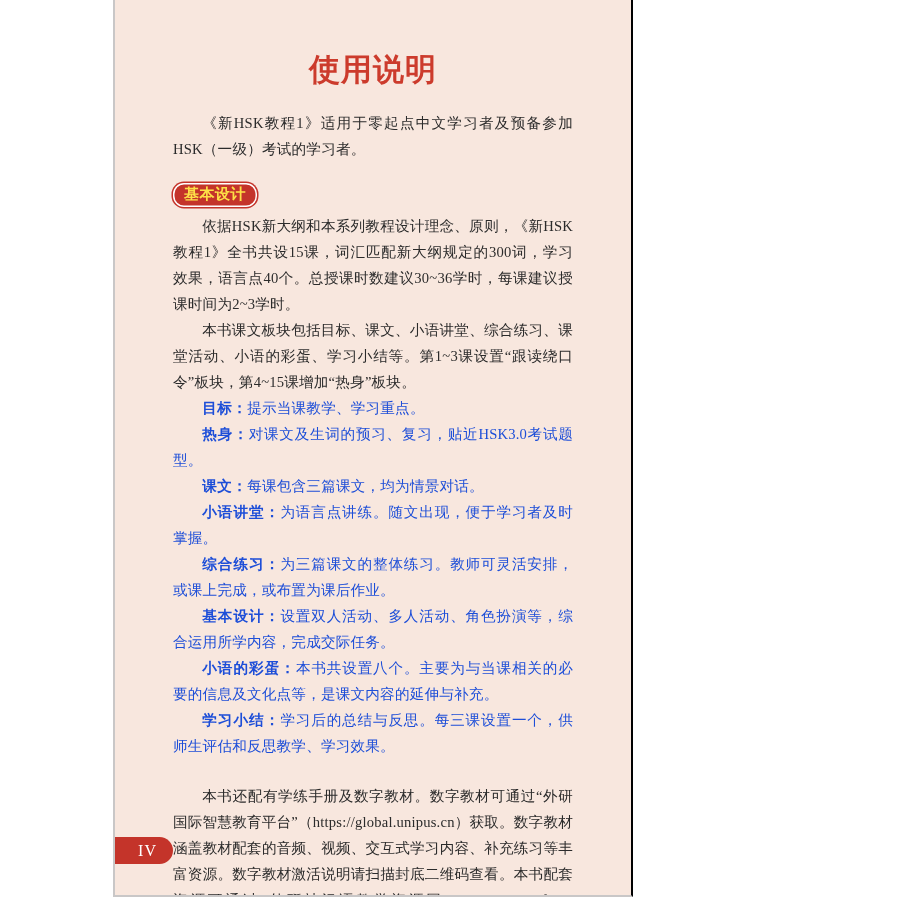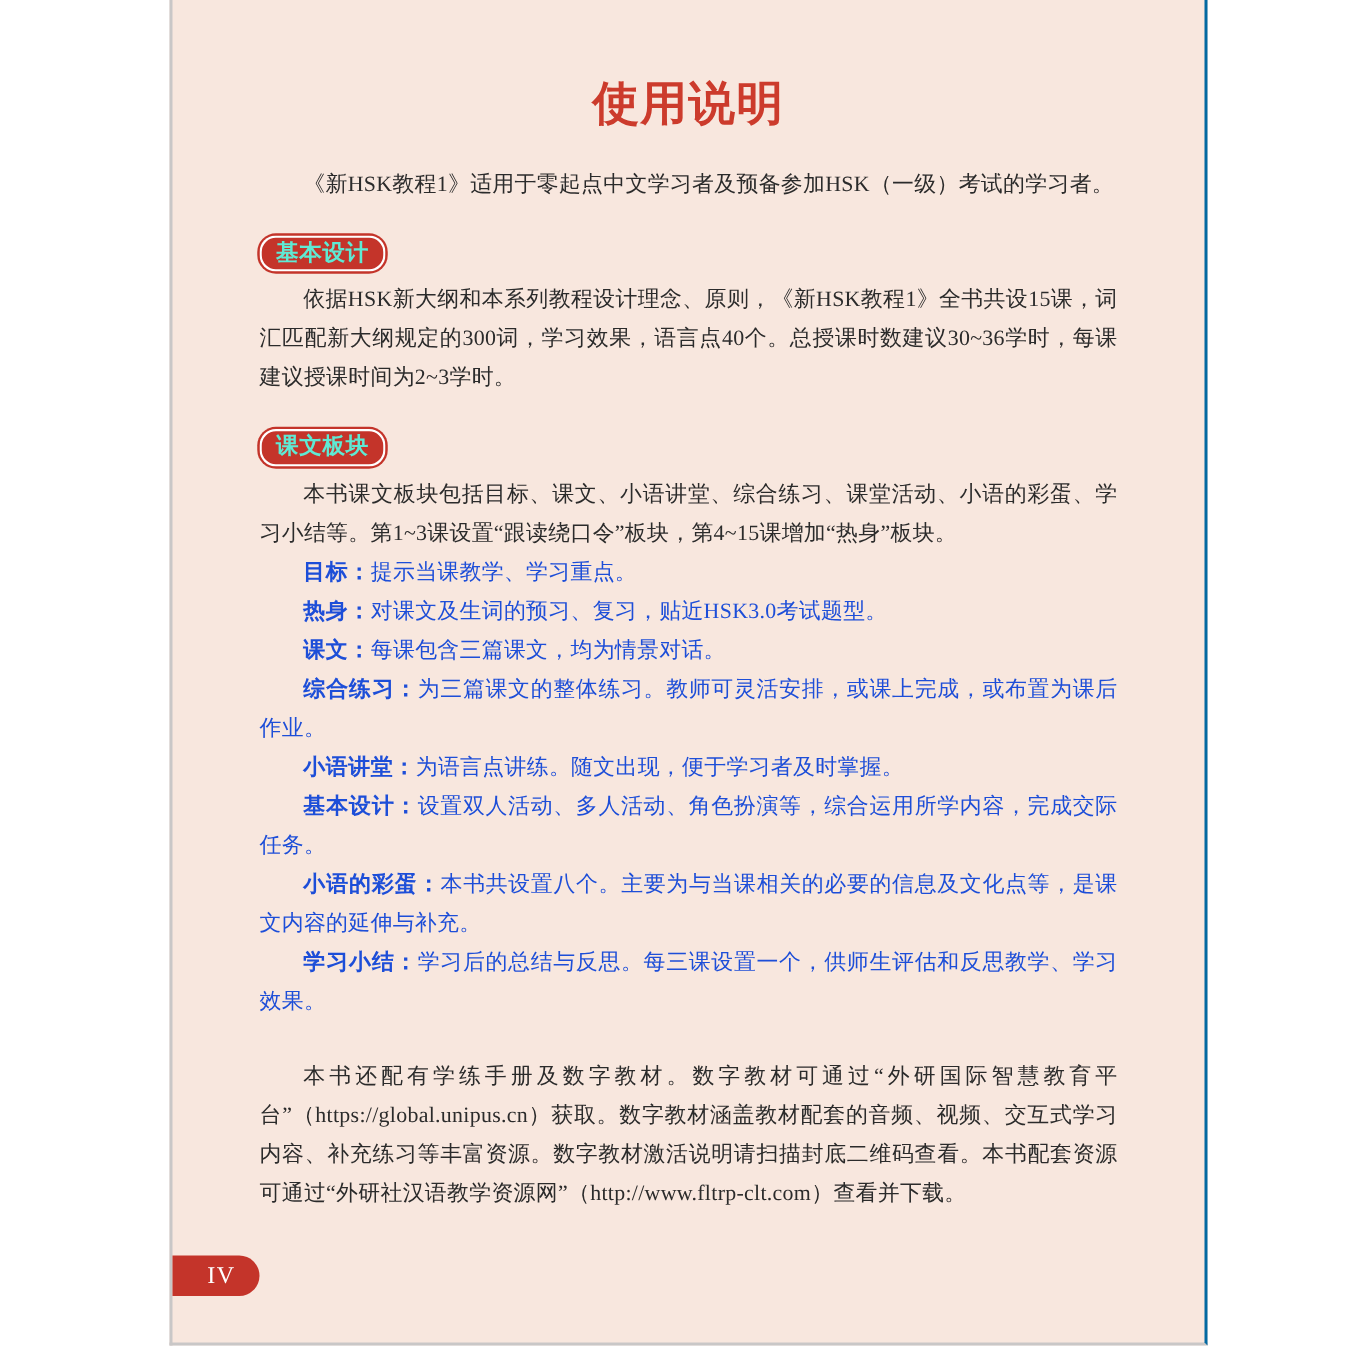--- a/index.html
+++ b/index.html
@@ -12,26 +12,26 @@
     height: 900px;
     overflow: hidden;
     font-family: "Liberation Serif", "DejaVu Serif", serif;
   }
 
   
   #page-sheet {
     position: absolute;
     left: 113px;
     top: 0px;
-    width: 692px;
+    width: 520px;
     height: 897px;
     background: #f8e7de;
     box-sizing: border-box;
     border-left: 2px solid #c9c7c7;
-    border-right: 2px solid #0369a1;
+    border-right: 2px solid #000000;
     border-bottom: 2px solid #c9c7c7;
     overflow: hidden;
   }
 
   
   #sheet-inner {
     position: absolute;
     inset: 0;
     padding: 0 58px;
     box-sizing: border-box;
@@ -64,21 +64,21 @@
     text-indent: 2em;
   }
   .gap-intro { margin-top: 24px; }
 
   
   .section-badge {
     display: inline-block;
     margin: 21px 0 6px 0;
     padding: 3px 11px 4px 11px;
     background: #c4342a;
-    color: #5eead4;
+    color: #fde047;
     font-family: "DejaVu Sans", "Liberation Sans", sans-serif;
     font-weight: bold;
     font-size: 15px;
     line-height: 1.15;
     letter-spacing: 0.5px;
     box-shadow: inset 0 0 0 1.5px #ffffff, 0 0 0 1.5px #c4342a;
     border-radius: 11px;
   }
   .badge-row { line-height: 0; }
 
@@ -128,40 +128,37 @@
 
     <h1 id="page-title">使用说明</h1>
 
     <p class="para indent gap-intro">《新HSK教程1》适用于零起点中文学习者及预备参加HSK（一级）考试的学习者。</p>
 
     <div class="badge-row">
       <span class="section-badge">基本设计</span>
     </div>
     <p class="para indent">依据HSK新大纲和本系列教程设计理念、原则，《新HSK教程1》全书共设15课，词汇匹配新大纲规定的300词，学习效果，语言点40个。总授课时数建议30~36学时，每课建议授课时间为2~3学时。</p>
 
-    <div class="badge-row">
-      <span class="section-badge">课文板块</span>
-    </div>
     <p class="para indent">本书课文板块包括目标、课文、小语讲堂、综合练习、课堂活动、小语的彩蛋、学习小结等。第1~3课设置“跟读绕口令”板块，第4~15课增加“热身”板块。</p>
 
     <div class="deflist">
       <p class="defitem">
         <span class="defterm">目标：</span><span>提示当课教学、学习重点。</span>
       </p>
       <p class="defitem">
         <span class="defterm">热身：</span><span>对课文及生词的预习、复习，贴近HSK3.0考试题型。</span>
       </p>
       <p class="defitem">
         <span class="defterm">课文：</span><span>每课包含三篇课文，均为情景对话。</span>
       </p>
       <p class="defitem">
-        <span class="defterm">综合练习：</span><span>为三篇课文的整体练习。教师可灵活安排，或课上完成，或布置为课后作业。</span>
+        <span class="defterm">小语讲堂：</span><span>为语言点讲练。随文出现，便于学习者及时掌握。</span>
       </p>
       <p class="defitem">
-        <span class="defterm">小语讲堂：</span><span>为语言点讲练。随文出现，便于学习者及时掌握。</span>
+        <span class="defterm">综合练习：</span><span>为三篇课文的整体练习。教师可灵活安排，或课上完成，或布置为课后作业。</span>
       </p>
       <p class="defitem">
         <span class="defterm">基本设计：</span><span>设置双人活动、多人活动、角色扮演等，综合运用所学内容，完成交际任务。</span>
       </p>
       <p class="defitem">
         <span class="defterm">小语的彩蛋：</span><span>本书共设置八个。主要为与当课相关的必要的信息及文化点等，是课文内容的延伸与补充。</span>
       </p>
       <p class="defitem">
         <span class="defterm">学习小结：</span><span>学习后的总结与反思。每三课设置一个，供师生评估和反思教学、学习效果。</span>
       </p>

